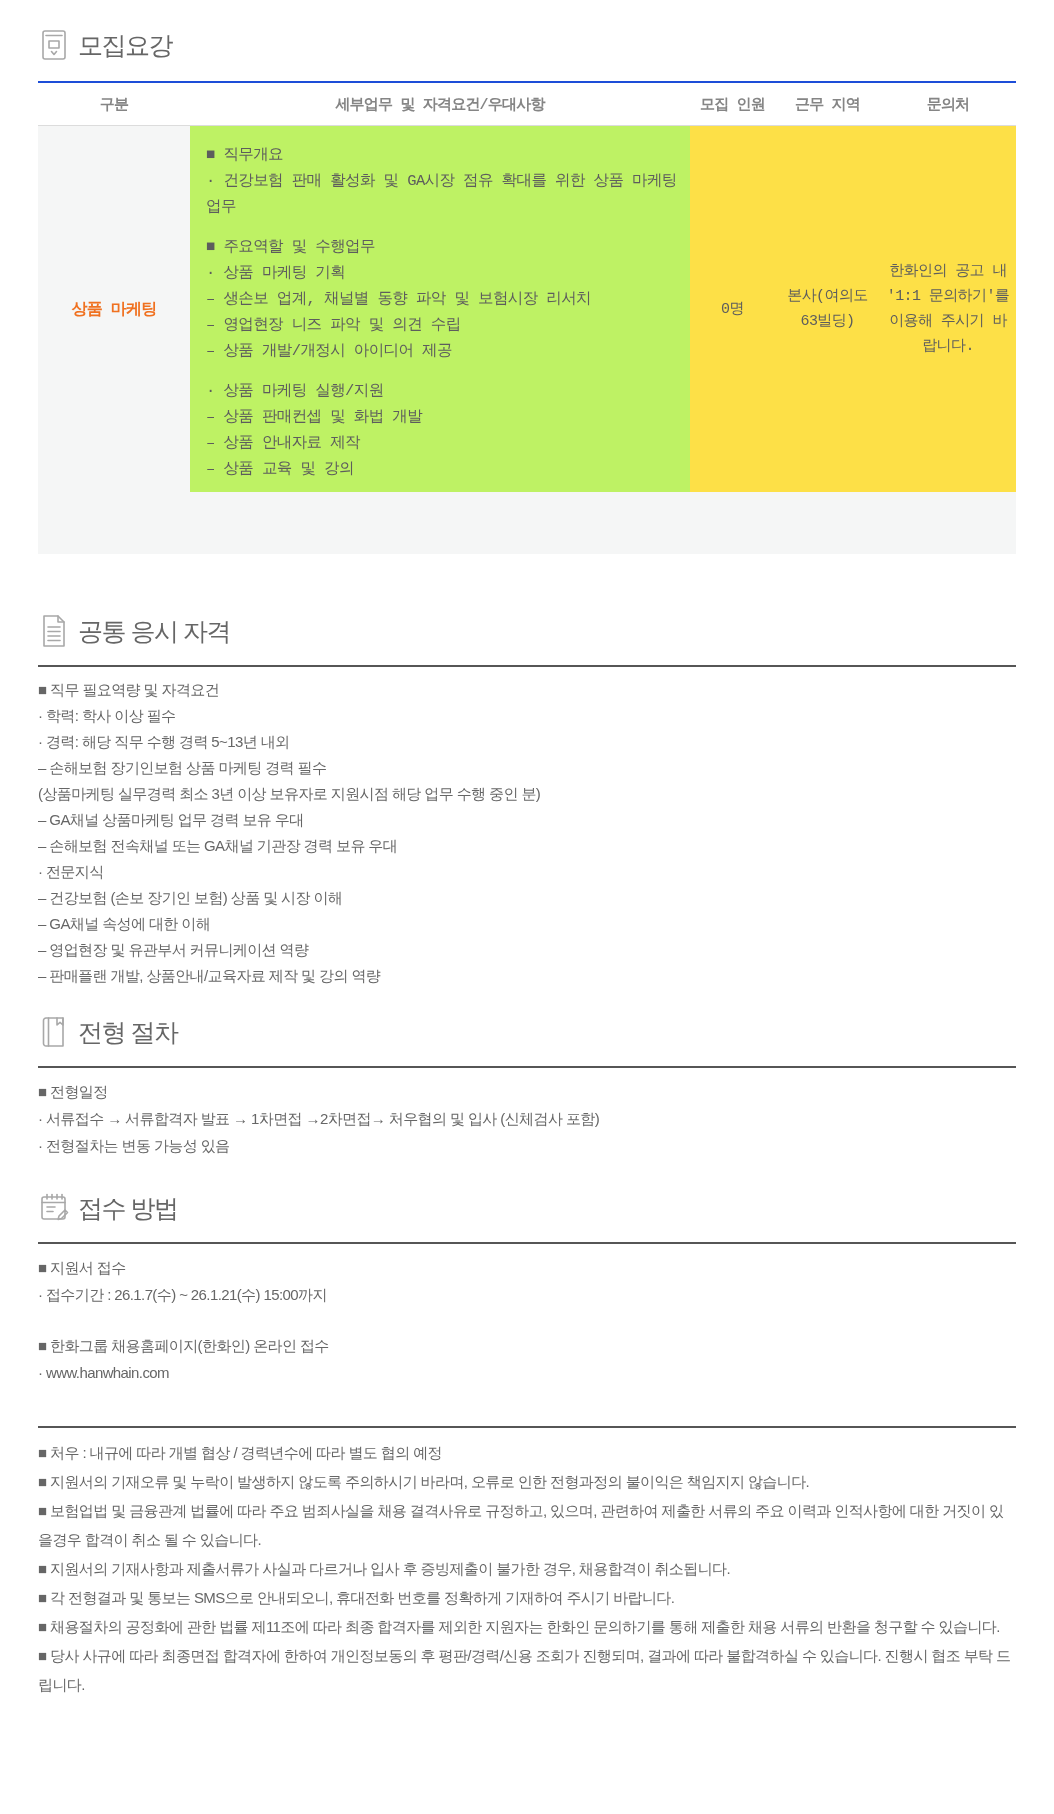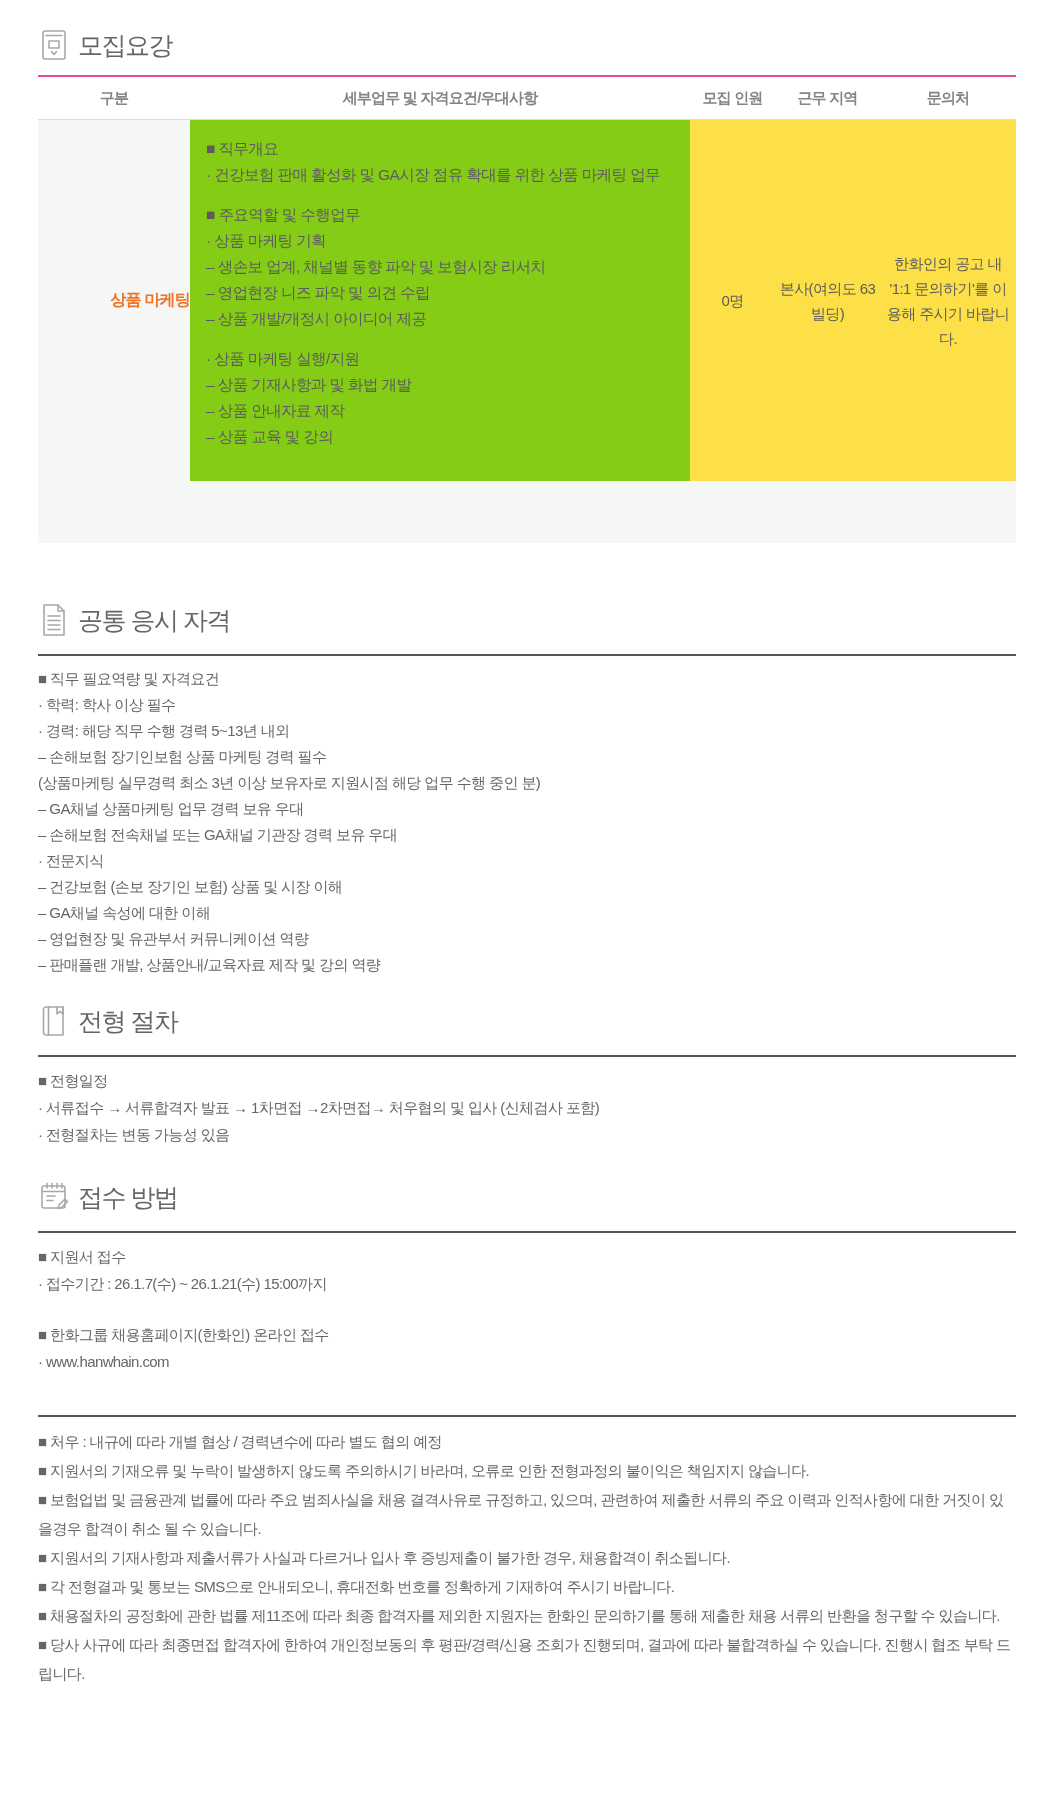--- a/index.html
+++ b/index.html
@@ -12,35 +12,35 @@
   }
   .page { width:1054px; padding:26px 38px 30px 38px; }
 
   
   .sec-head { display:flex; align-items:center; gap:8px; height:38px; }
   .sec-head svg { width:32px; height:34px; stroke:#a8a8a8; fill:none; stroke-width:1.6; stroke-linejoin:round; stroke-linecap:round; }
   .sec-title { font-size:25px; color:#666; letter-spacing:-1.5px; }
   .rule { height:2px; background:#565656; margin-top:15px; }
 
   
-  .tbl { margin-top:11px; border-top:2px solid #ec4899; }
+  .tbl { margin-top:17px; border-top:2px solid #1d4ed8;font-family:Liberation Mono, monospace; }
   .tbl-head {
     display:grid; grid-template-columns:152px 500px 85px 105px 136px;
     border-bottom:1px solid #dcdcdc;
   }
   .tbl-head .hc {
     height:42px; display:flex; align-items:center; justify-content:center;
     font-size:15px; font-weight:700; color:#858585; letter-spacing:-0.8px;
   }
   .tbl-row { display:grid; grid-template-columns:152px 500px 85px 105px 136px; min-height:361px; }
   .cell-cat {
-    background:#f5f6f6; display:flex; align-items:center; justify-content:flex-end;
+    background:#f5f6f6; display:flex; align-items:center; justify-content:center;
   }
   .cat-label { color:#f07120; font-weight:700; font-size:16px; letter-spacing:-0.8px; }
-  .cell-detail { background:#84cc16; padding:16px 12px 10px 16px; }
+  .cell-detail { background:#bef264; padding:16px 12px 10px 16px; }
   .cell-detail .line { font-size:15.5px; line-height:26px; color:#5d5d5d; letter-spacing:-0.6px; }
   .cell-detail .line.blank { height:14px; line-height:14px; }
   .cell-mid { background:#fde047; display:flex; align-items:center; justify-content:center; text-align:center; }
   .cell-mid .inner { font-size:15px; color:#5d5d5d; line-height:25px; letter-spacing:-0.6px; }
   .w-loc { width:96px; }
   .w-contact { width:124px; }
   .gray-band { height:62px; background:#f5f6f6; }
 
   
   .body-lines { padding-top:10px; }
@@ -89,21 +89,21 @@
             <div class="line">■ 직무개요</div>
             <div class="line">· 건강보험 판매 활성화 및 GA시장 점유 확대를 위한 상품 마케팅 업무</div>
             <div class="line blank">&nbsp;</div>
             <div class="line">■ 주요역할 및 수행업무</div>
             <div class="line">· 상품 마케팅 기획</div>
             <div class="line">– 생손보 업계, 채널별 동향 파악 및 보험시장 리서치</div>
             <div class="line">– 영업현장 니즈 파악 및 의견 수립</div>
             <div class="line">– 상품 개발/개정시 아이디어 제공</div>
             <div class="line blank">&nbsp;</div>
             <div class="line">· 상품 마케팅 실행/지원</div>
-            <div class="line">– 상품 기재사항과 및 화법 개발</div>
+            <div class="line">– 상품 판매컨셉 및 화법 개발</div>
             <div class="line">– 상품 안내자료 제작</div>
             <div class="line">– 상품 교육 및 강의</div>
           </div>
         <div class="cell-mid">
           <div class="inner">0명</div>
         </div>
         <div class="cell-mid">
           <div class="inner w-loc">본사(여의도 63빌딩)</div>
         </div>
         <div class="cell-mid">

